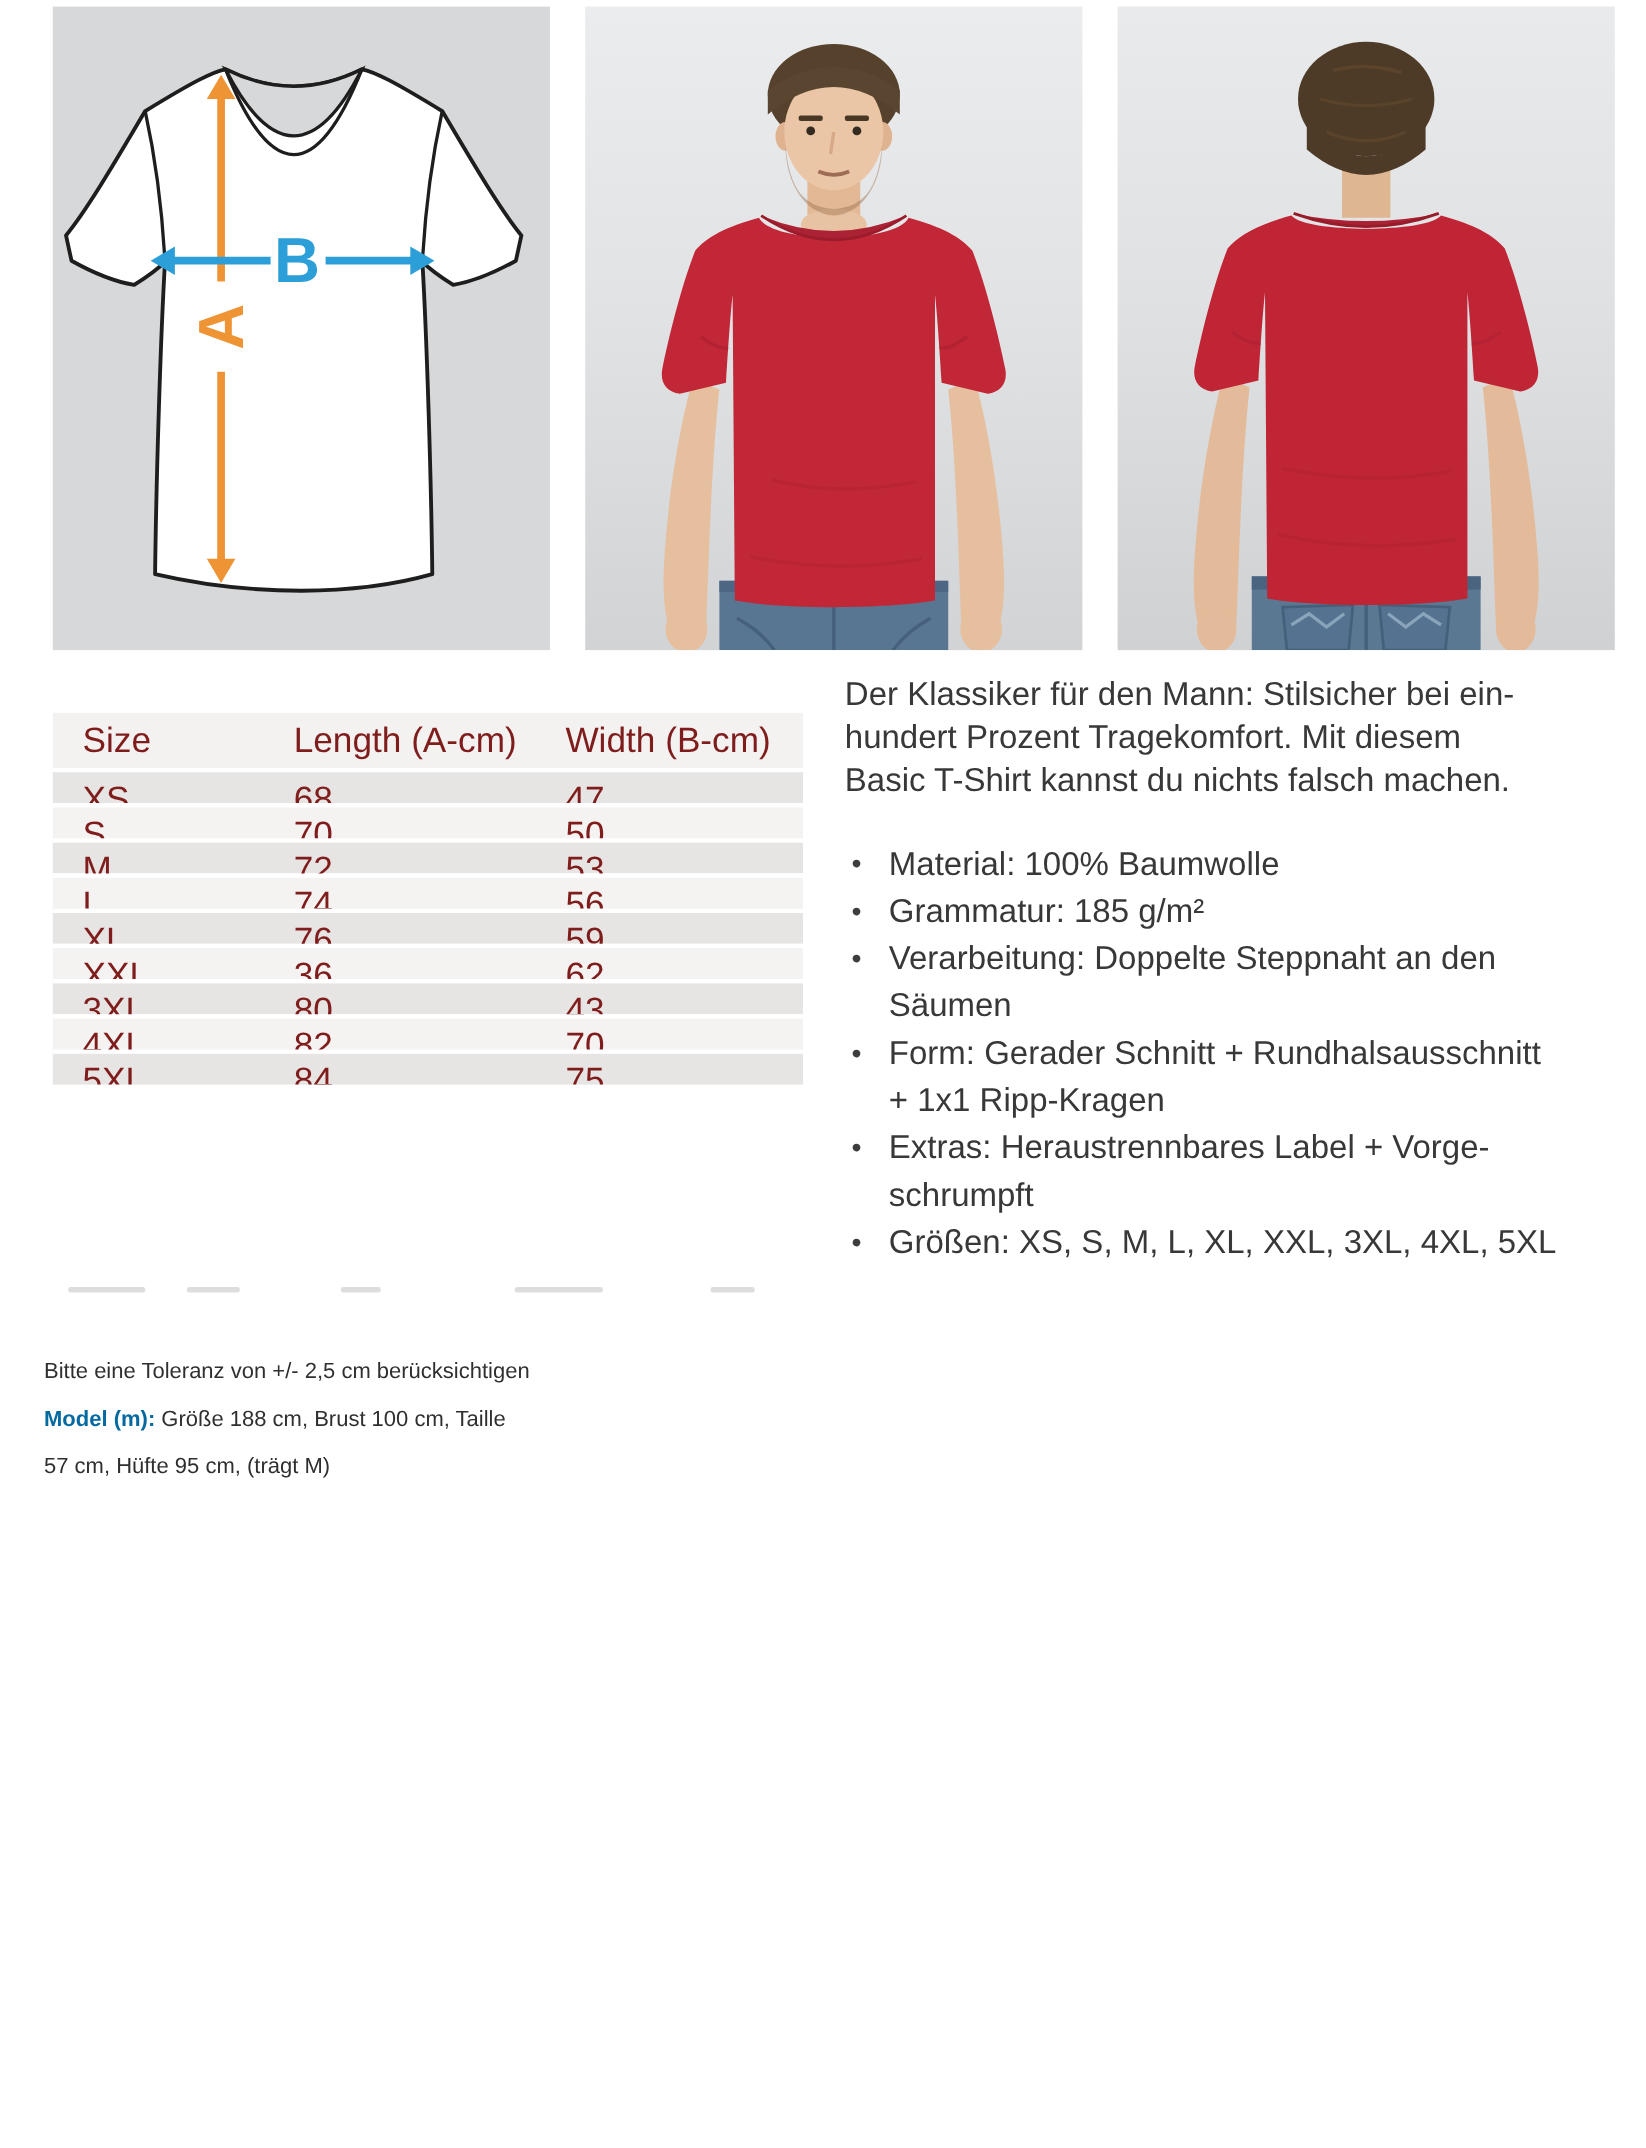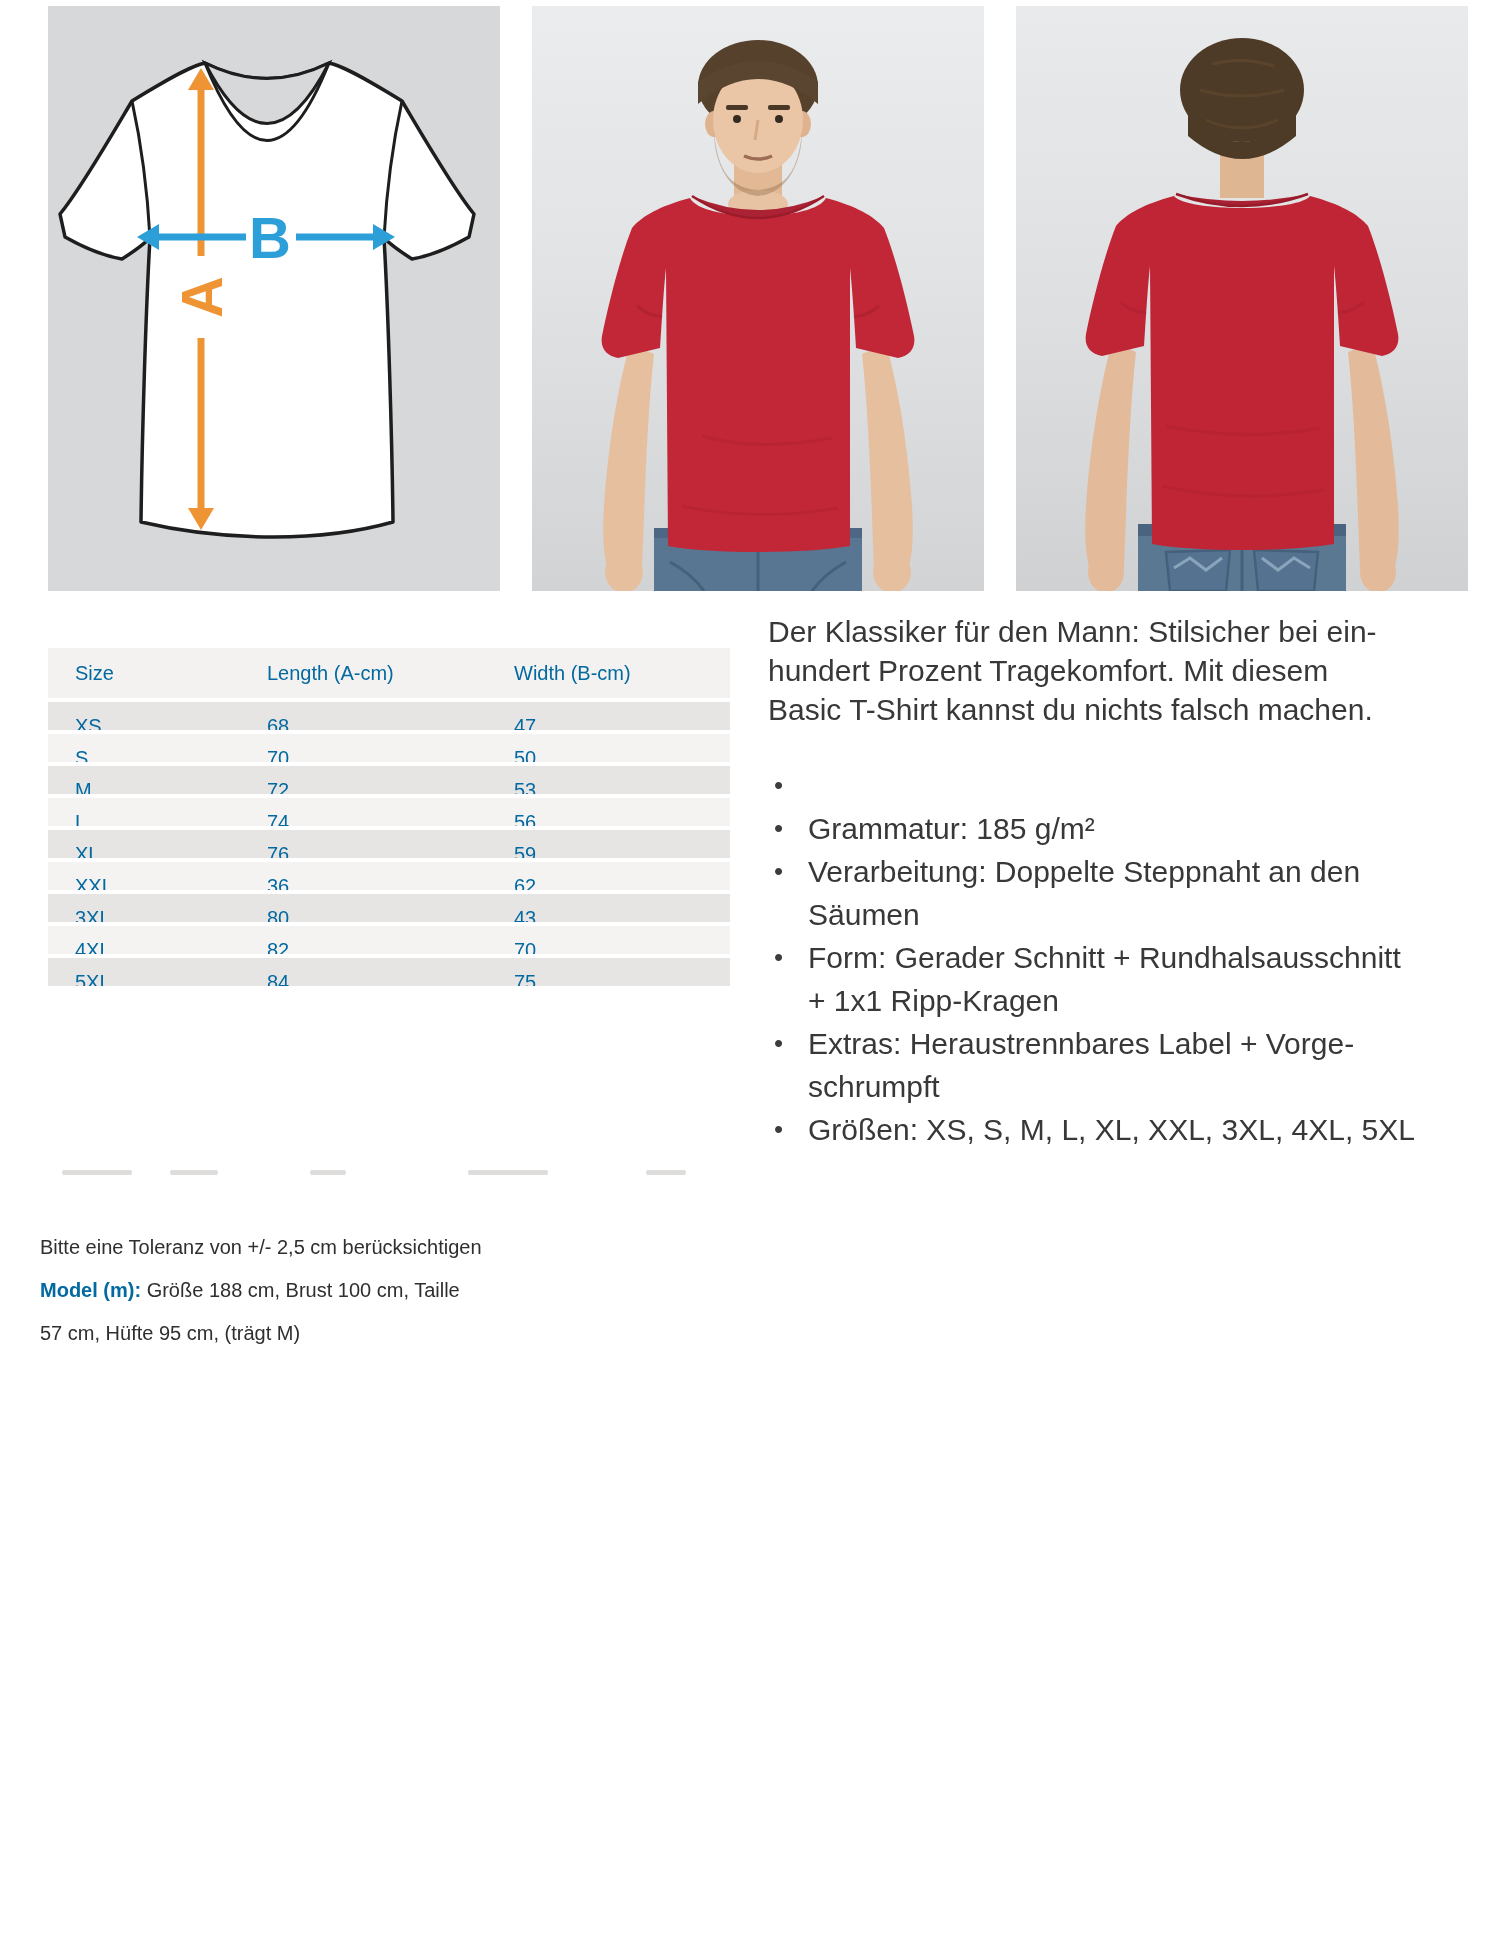--- a/index.html
+++ b/index.html
@@ -11,21 +11,21 @@
 
   
   .panel { position:absolute; top:6px; width:452px; height:585px; overflow:hidden; }
   .panel svg { display:block; width:100%; height:100%; }
   .panel-diagram { left:48px;  background:#d7d8da; }
   .panel-front   { left:532px; background:linear-gradient(180deg,#ebecee 0%,#e2e3e5 45%,#d2d3d5 100%); }
   .panel-back    { left:1016px;background:linear-gradient(180deg,#e9eaec 0%,#e0e1e3 45%,#d0d1d3 100%); }
 
   
   .size-table { position:absolute; left:48px; top:648px; width:682px;
-    font-size:20px; color:#0369a1; }
+    font-size:32px; color:#7f1d1d; }
   .trow { display:grid; grid-template-columns:192px 247px 243px; }
   .thead-row { background:#f3f2f0; height:50px; line-height:50px; }
   .tbody .trow { height:32px; line-height:48px; border-top:4px solid #ffffff; }
   .tbody .trow.dark  { background:#e6e5e3; }
   .tbody .trow.light { background:#f4f3f1; }
   .tcell { padding-left:27px; white-space:nowrap; overflow:hidden; }
 
   .cutoff-strip { position:absolute; left:48px; top:1170px; width:682px; height:10px; }
   .cutoff-strip span { position:absolute; top:0; height:5px; background:#d6d5d3; border-radius:2px; opacity:.8; }
 
@@ -249,20 +249,21 @@
     <span style="left:598px;width:40px"></span>
   </div>
 
   <div class="description">
     <div class="desc-intro">Der Klassiker für den Mann: Stilsicher bei ein-
 hundert Prozent Tragekomfort. Mit diesem
 Basic T-Shirt kannst du nichts falsch machen.</div>
     <div class="feature-list">
         <div class="bullet-item">
           <span class="bullet-marker">•</span>
+          <span class="bullet-text">Material: 100% Baumwolle</span>
         </div>
         <div class="bullet-item">
           <span class="bullet-marker">•</span>
           <span class="bullet-text">Grammatur: 185 g/m²</span>
         </div>
         <div class="bullet-item">
           <span class="bullet-marker">•</span>
           <span class="bullet-text">Verarbeitung: Doppelte Steppnaht an den
 Säumen</span>
         </div>

